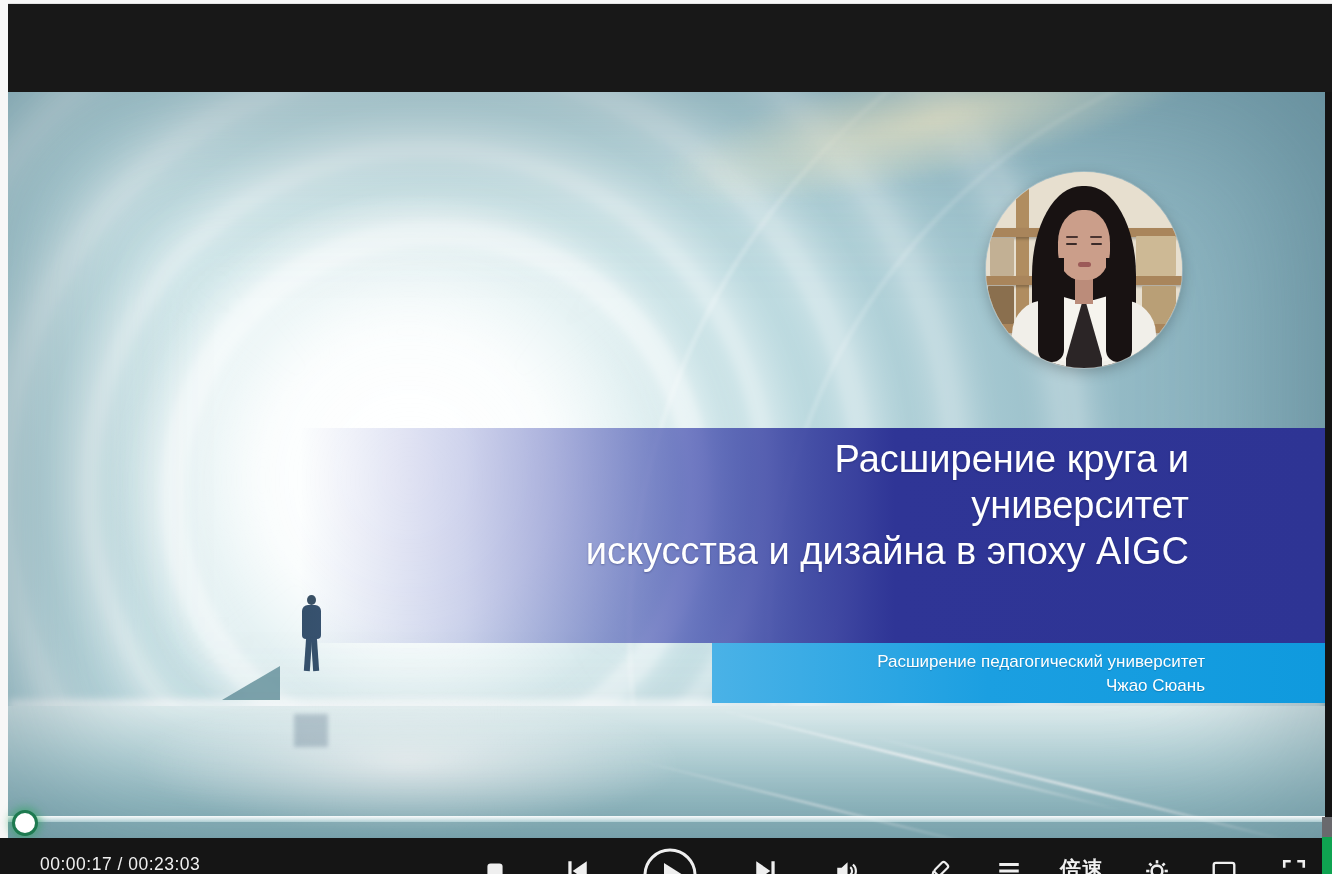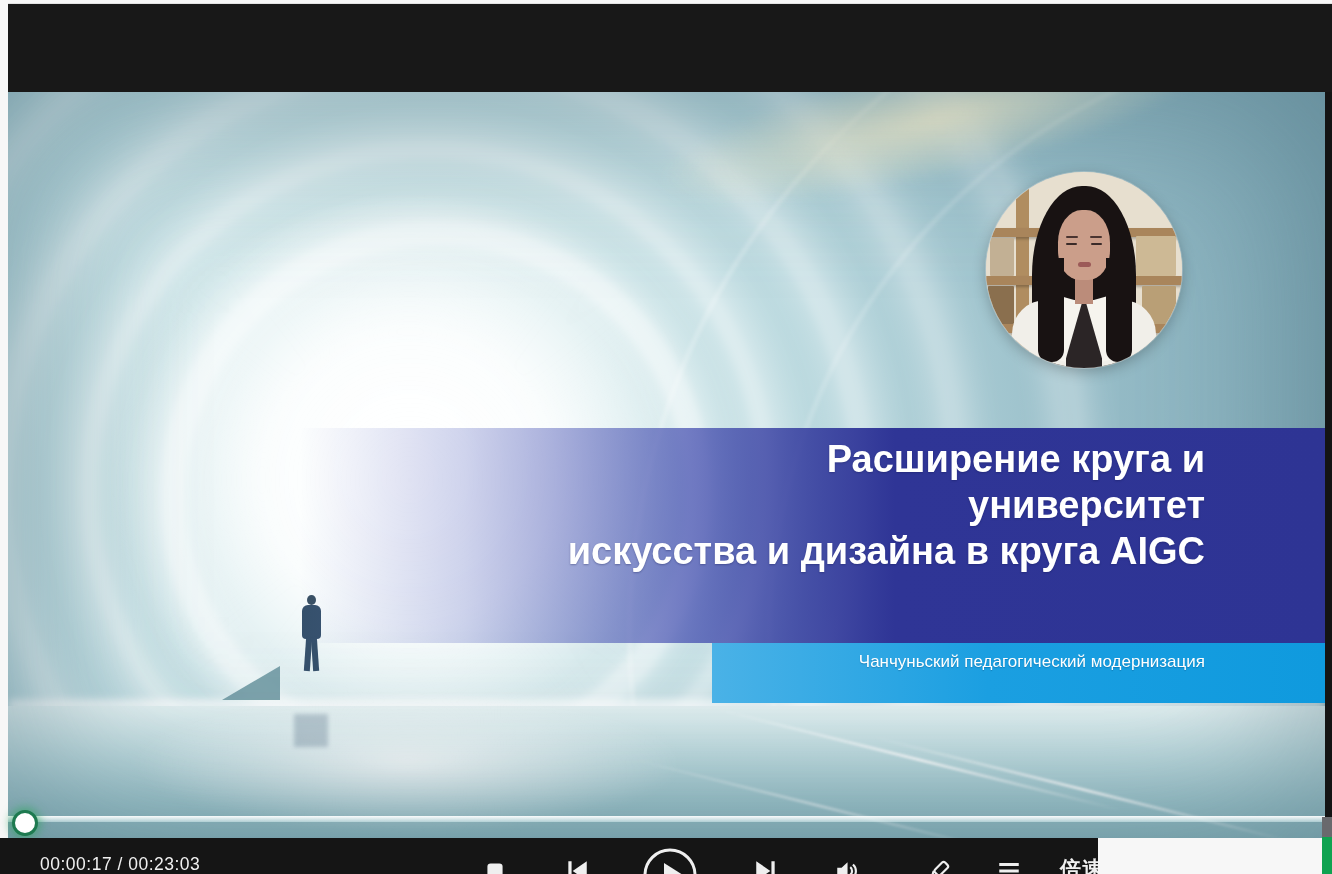--- a/index.html
+++ b/index.html
@@ -63,36 +63,36 @@
   #webcam .face{position:absolute;left:72px;top:38px;width:52px;height:70px;background:#cb9e8a;border-radius:46% 46% 42% 42%;}
   #webcam .brow{position:absolute;top:26px;width:12px;height:2px;background:#4a3430;border-radius:2px;}
   #webcam .eye{position:absolute;top:33px;width:11px;height:2px;background:#3a2a28;border-radius:2px;}
   #webcam .lips{position:absolute;left:20px;top:52px;width:13px;height:5px;background:#9c5a58;border-radius:3px;}
   #webcam .pendant{position:absolute;left:96px;top:118px;width:3px;height:12px;background:#d8c178;}
 
   
   #title-band{left:292px;top:336px;width:1025px;height:215px;
       background:linear-gradient(90deg, rgba(110,125,200,0) 0%, rgba(100,112,195,.30) 16%,
                  rgba(66,76,175,.72) 38%, #2f3596 58%, #2e3494 100%);}
-  #title-text{position:absolute;right:120px;top:8px;width:880px;text-align:right;color:#ffffff;
-      font-size:38px;line-height:46px;font-weight:700;text-shadow:0 1px 2px rgba(20,25,80,.35);}
+  #title-text{position:absolute;right:136px;top:8px;width:880px;text-align:right;color:#ffffff;
+      font-size:38px;line-height:46px;font-weight:400;text-shadow:0 1px 2px rgba(20,25,80,.35);}
   #subtitle-bar{left:704px;top:551px;width:613px;height:60px;
       background:linear-gradient(90deg,#4ab2e7 0%, #1b9fe1 45%, #0f9ade 100%);}
   #subtitle-text{position:absolute;right:120px;top:7px;text-align:right;color:#ffffff;
       font-size:17px;line-height:24px;font-weight:500;text-shadow:0 1px 1px rgba(0,60,100,.3);}
 
   
   #progress-track{left:8px;top:816px;width:1317px;height:6px;
       background:linear-gradient(rgba(255,255,255,.95), rgba(214,238,240,.55));cursor:pointer;}
   #playhead{left:12px;top:810px;width:20px;height:20px;border-radius:50%;background:#ffffff;
       border:3px solid #1e7a50;box-shadow:0 0 8px 3px rgba(45,165,95,.55);cursor:pointer;}
   #playhead-dots{left:14px;top:839px;width:26px;height:0;border-bottom:2px dotted #2fae62;}
 
   
-  #control-bar{left:0;top:838px;width:1098px;height:36px;background:#151515;overflow:hidden;}
+  #control-bar{left:0;top:838px;width:1332px;height:36px;background:#151515;overflow:hidden;}
   #time-display{position:absolute;left:40px;top:16px;color:#f0f0f0;font-size:17.5px;letter-spacing:.5px;}
   .ctl{position:absolute;top:20px;width:44px;height:40px;background:transparent;border:none;padding:0;
        display:flex;justify-content:center;cursor:pointer;color:#efefef;}
   .ctl svg{display:block;}
   #play-button{top:9px;width:56px;}
   #speed-button{top:17px;width:64px;color:#efefef;font-size:21px;font-weight:700;letter-spacing:1px;
        font-family:"Liberation Sans","DejaVu Sans",sans-serif;}
 
   
   #right-edge-track{left:1325px;top:92px;width:7px;height:726px;background:#141414;}
@@ -160,27 +160,28 @@
       <div class="lips"></div>
     </div>
     <div class="strand-l"></div>
       <div class="strand-r"></div>
   </div>
 
   <div class="abs" id="title-band">
     <div id="title-text">
       <div>Расширение круга и</div>
       <div>университет</div>
-      <div>искусства и дизайна в круга AIGC</div>
+      <div>искусства и дизайна в эпоху AIGC</div>
     </div>
   </div>
 
   <div class="abs" id="subtitle-bar">
     <div id="subtitle-text">
-      <div>Чанчуньский педагогический модернизация</div>
+      <div>Расширение педагогический университет</div>
+      <div>Чжао Сюань</div>
     </div>
   </div>
 </div>
 
 <div class="abs" id="progress-track"></div>
 <div class="abs" id="playhead"></div>
 <div class="abs" id="playhead-dots"></div>
 
 <div class="abs" id="control-bar">
   <div id="time-display">00:00:17 / 00:23:03</div>

